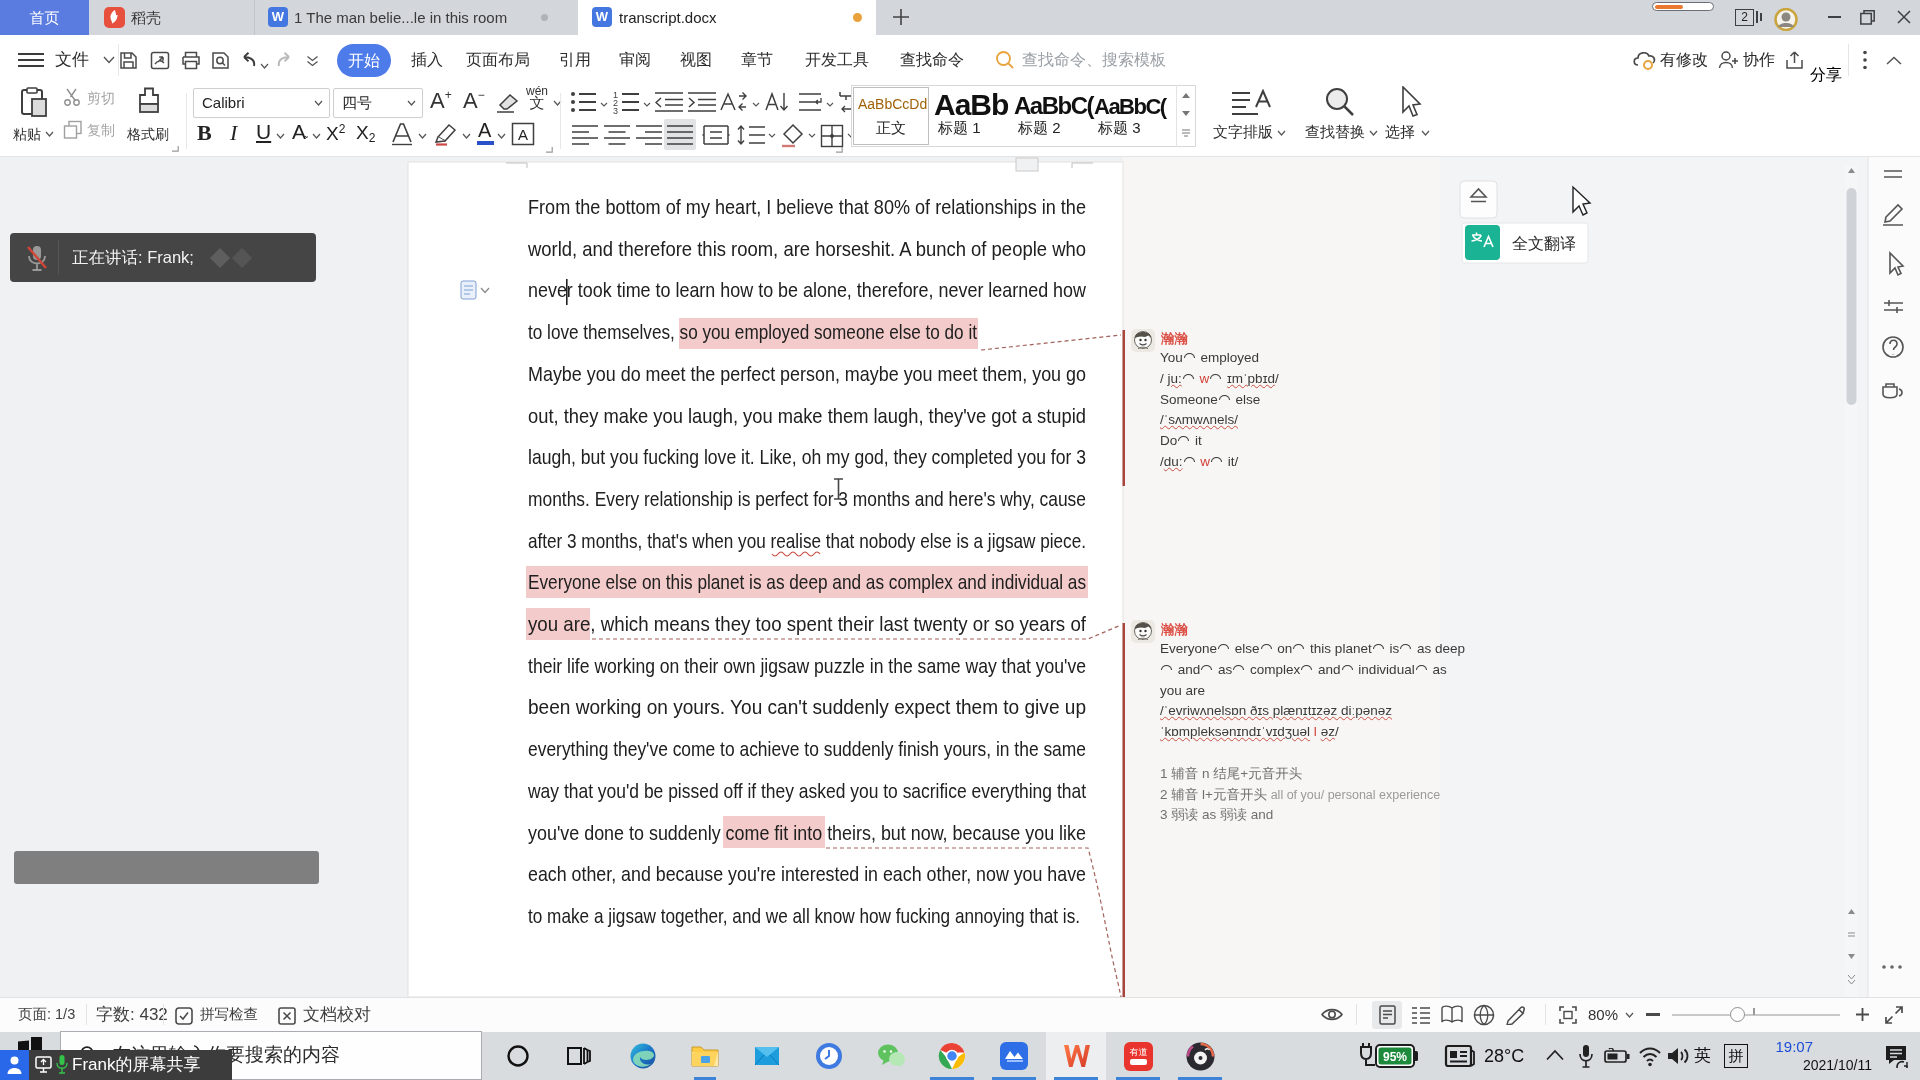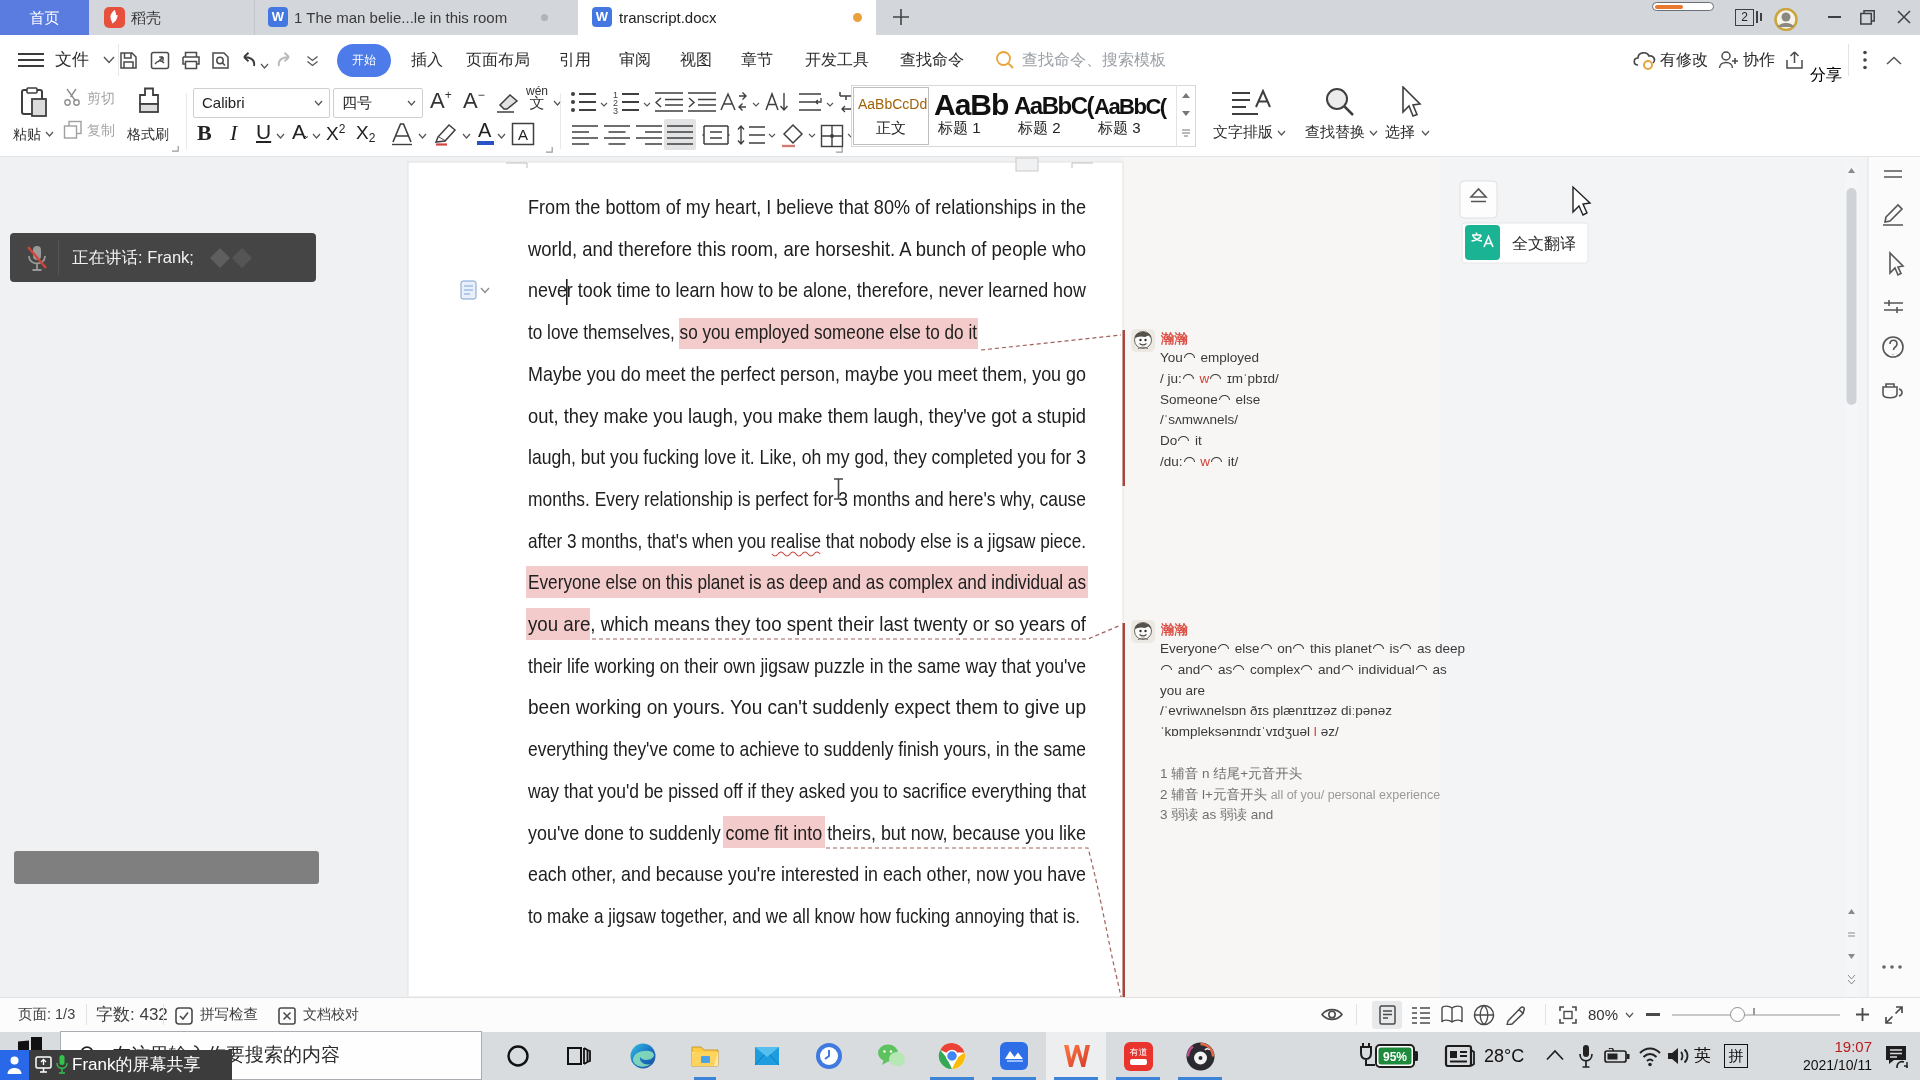--- a/index.html
+++ b/index.html
@@ -110,21 +110,21 @@
       <svg width="20" height="18">
         <path d="M5 15 C3.5 8 10 6 15 6 M15 6 L10.5 1.8 M15 6 L10.5 10.4" stroke="#b9b9b9" stroke-width="1.9" fill="none"></path>
       </svg>
     </div>
 <div class="abs" style="left:306px;top:55px;width:13px;height:12px">
       <svg width="13" height="12">
         <path d="M1.5 1.5 L6.5 5.5 L11.5 1.5 M1.5 6.5 L6.5 10.5 L11.5 6.5" stroke="#555" stroke-width="1.3" fill="none"></path>
       </svg>
     </div>
 
-<div class="abs" style="left:337px;top:44px;width:54px;height:33px;background:#4d7bea;border-radius:17px;color:#fff;font-size:12px;text-align:center;line-height:33px">开始</div>
+<div class="abs" style="left:337px;top:44px;width:54px;height:33px;background:#4d7bea;border-radius:17px;color:#fff;font-size:16px;text-align:center;line-height:33px">开始</div>
 <div class="abs" style="left:411px;top:35px;height:50px;line-height:50px;font-size:16px;color:#2c2c2c">插入</div>
 <div class="abs" style="left:466px;top:35px;height:50px;line-height:50px;font-size:16px;color:#2c2c2c">页面布局</div>
 <div class="abs" style="left:559px;top:35px;height:50px;line-height:50px;font-size:16px;color:#2c2c2c">引用</div>
 <div class="abs" style="left:619px;top:35px;height:50px;line-height:50px;font-size:16px;color:#2c2c2c">审阅</div>
 <div class="abs" style="left:680px;top:35px;height:50px;line-height:50px;font-size:16px;color:#2c2c2c">视图</div>
 <div class="abs" style="left:741px;top:35px;height:50px;line-height:50px;font-size:16px;color:#2c2c2c">章节</div>
 <div class="abs" style="left:805px;top:35px;height:50px;line-height:50px;font-size:16px;color:#2c2c2c">开发工具</div>
 <div class="abs" style="left:900px;top:35px;height:50px;line-height:50px;font-size:16px;color:#2c2c2c">查找命令</div>
 <div class="abs" style="left:995px;top:50px;width:20px;height:20px">
       <svg width="20" height="20">
@@ -600,21 +600,21 @@
 <circle cx="1893" cy="190" r="10"></circle>
           <path d="M1890 187 c0-5 7-5 7 0 c0 3.5-3.5 2.5-3.5 6 M1893 197 v0.5"></path>
 <path d="M1883 230 h14 v7 c0 5 -14 5 -14 0 Z M1886 230 v-3 h8 v3 M1899 232 c4 1 4 6 0 7"></path>
 </g>
 </svg>
 </div>
 
 <style>
 .arc{display:inline-block;width:11px;height:5px;border:1.3px solid #3c3c3c;border-bottom:none;border-radius:5.5px 5.5px 0 0/5px 5px 0 0;vertical-align:4px;margin:0 2px 0 1px}
 .ph{color:#4f4f4f}
-.sq{text-decoration-style:wavy;text-decoration-color:#c94f43;text-decoration-thickness:1px}
+.sq{text-decoration:underline;text-decoration-style:wavy;text-decoration-color:#c94f43;text-decoration-thickness:1px}
 .rd{color:#d04237}
 .cmline{line-height:20.8px;font-size:13.5px;color:#3a3a3a;white-space:nowrap}
 </style>
 <div class="abs" style="left:1131px;top:329px;width:24px;height:23px;background:#ece9e3;border-radius:5px;overflow:hidden">
       <svg width="24" height="23">
         <circle cx="12" cy="11" r="8.5" fill="#fbfbfa" stroke="#6e6a62"></circle>
         <path d="M4 9 C3 1 21 1 20 9 L17.5 6.5 L14 8 L10 7.5 L6.5 8 Z" fill="#55514a"></path>
         <circle cx="9.5" cy="11" r="1.2" fill="#333"></circle>
         <circle cx="14.5" cy="11" r="1.2" fill="#333"></circle>
         <path d="M8.5 14.5 c2.5 2 4.5 2 7 0" stroke="#4a4a4a" stroke-width="1.2" fill="none"></path>
@@ -664,21 +664,21 @@
         <path d="M5 9 L8 12 L13 5.5" stroke="#4a4a4a" stroke-width="1.6" fill="none"></path>
       </svg>
     </div>
 <div class="abs" style="left:200px;top:997px;height:35px;line-height:35px;font-size:14.5px;color:#3f3f3f">拼写检查</div>
 <div class="abs" style="left:278px;top:1007px;width:19px;height:18px">
       <svg width="19" height="18">
         <rect x="1" y="1" width="16" height="16" rx="2" stroke="#4a4a4a" stroke-width="1.6" fill="none"></rect>
         <path d="M5.5 5.5 L12.5 12.5 M12.5 5.5 L5.5 12.5" stroke="#4a4a4a" stroke-width="1.5"></path>
       </svg>
     </div>
-<div class="abs" style="left:303px;top:997px;height:35px;line-height:35px;font-size:14px;color:#3f3f3f">文档校对</div>
+<div class="abs" style="left:303px;top:997px;height:35px;line-height:35px;font-size:17px;color:#3f3f3f">文档校对</div>
 <div class="abs" style="left:1320px;top:1004px;width:24px;height:21px">
       <svg width="24" height="21">
         <path d="M2 10.5 C7 4 17 4 22 10.5 C17 17 7 17 2 10.5 Z" stroke="#4a4a4a" stroke-width="1.6" fill="none"></path>
         <circle cx="12" cy="10.5" r="3.2" stroke="#4a4a4a" stroke-width="1.6" fill="none"></circle>
       </svg>
     </div>
 <div class="abs" style="left:1356px;top:1004px;width:1px;height:21px;background:#e3e3e3"></div>
 <div class="abs" style="left:1372px;top:1001px;width:30px;height:28px;background:#e8e9eb;border-radius:3px"></div>
 <div class="abs" style="left:1379px;top:1005px;width:17px;height:20px">
       <svg width="17" height="20">
@@ -913,21 +913,21 @@
       </svg>
     </div>
 <div class="abs" style="left:1666px;top:1045px;width:26px;height:22px">
       <svg width="26" height="22">
         <path d="M2 8 H6 L12 3 V19 L6 14 H2 Z" fill="#222"></path>
         <path d="M15 7 c2 2 2 6 0 8 M18.5 4.5 c4 3.5 4 9.5 0 13" stroke="#222" stroke-width="1.8" fill="none"></path>
       </svg>
     </div>
 <div class="abs" style="left:1694px;top:1032px;height:48px;line-height:48px;font-size:17px;color:#111">英</div>
 <div class="abs" style="left:1724px;top:1044px;width:24px;height:24px;border:1.8px solid #111;font-size:15px;text-align:center;line-height:21px;color:#111">拼</div>
-<div class="abs" style="left:1765px;top:1038px;width:107px;height:18px;font-size:15px;color:#b91c1c;text-align:right">19:07</div>
+<div class="abs" style="left:1706px;top:1038px;width:107px;height:18px;font-size:15px;color:#1d4ed8;text-align:right">19:07</div>
 <div class="abs" style="left:1765px;top:1057px;width:107px;height:16px;font-size:14px;color:#111;text-align:right">2021/10/11</div>
 <div class="abs" style="left:1884px;top:1044px;width:26px;height:24px">
       <svg width="26" height="24">
         <path d="M2 2 H22 V16 H10 L5 20 V16 H2 Z" fill="#1d1d1d"></path>
         <path d="M6 6 H18 M6 9.5 H18 M6 13 H13" stroke="#d9dcdf" stroke-width="1.5"></path>
         <path d="M20 18 a5 5 0 1 0 3 4" stroke="#1d1d1d" stroke-width="1.6" fill="none"></path>
         <path d="M23 18 v4 h-3" stroke="#1d1d1d" stroke-width="1.4" fill="none"></path>
       </svg>
     </div>
 

